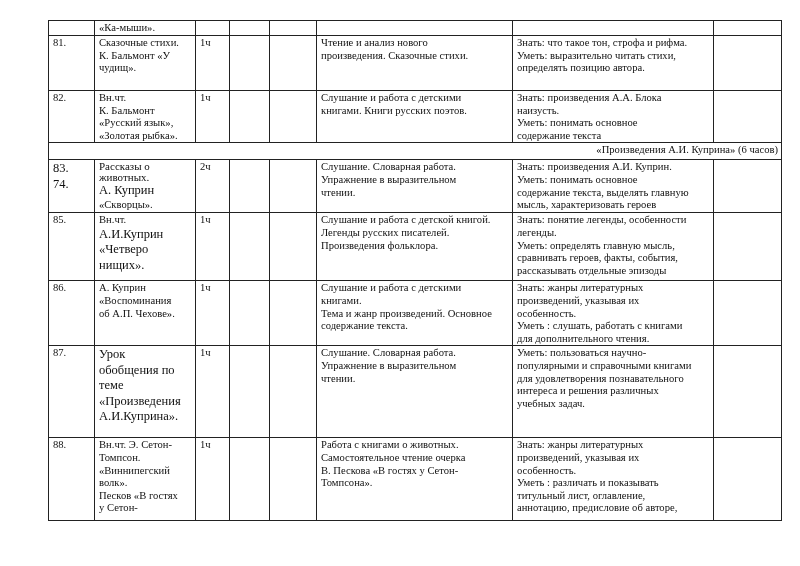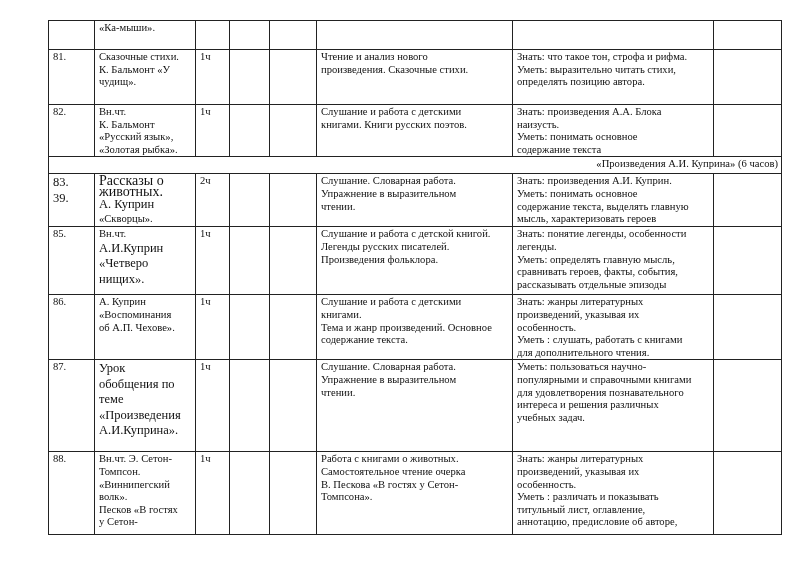--- a/index.html
+++ b/index.html
@@ -11,40 +11,40 @@
     width: 733px;
     font-size: 10.6px; line-height: 12.6px;
   }
   table.plan td {
     border: 1.2px solid #222; vertical-align: top; padding: 1px 3px 0 4px;
     overflow: hidden;
   }
   td.num { text-align: left; padding-right: 6px; }
   td.hours { padding-left: 10px; }
   td.section { text-align: right; padding: 1px 0; }
-  .small { font-size: 14px; line-height: 11px; display: block; }
+  .small { font-size: 11px; line-height: 11px; display: block; }
   .big { font-size: 12.5px; line-height: 15.5px; }
   .line { display: block; }
 </style>
 </head>
 <body>
 
 <table class="plan">
   <colgroup>
     <col style="width:46px">
     <col style="width:101px">
     <col style="width:34px">
     <col style="width:40px">
     <col style="width:47px">
     <col style="width:196px">
     <col style="width:201px">
     <col style="width:68px">
   </colgroup>
   <tbody id="tbody">
-      <tr style="height: 29px;">
+      <tr style="height: 15px;">
         <td class="num"></td>
         <td>
           <span class="line">«Ка-мыши».</span>
         </td>
         <td class="hours"></td>
         <td></td>
         <td></td>
         <td></td>
         <td></td>
         <td></td>
@@ -92,21 +92,21 @@
           <span class="line">содержание текста</span>
         </td>
         <td></td>
       </tr>
       <tr style="height: 17px;">
         <td colspan="8" class="section">«Произведения А.И. Куприна» (6 часов)</td>
       </tr>
       <tr style="height: 53px;">
         <td class="num">
           <span class="line big">83.</span>
-          <span class="line big">39.</span>
+          <span class="line big">74.</span>
         </td>
         <td>
           <span class="small">Рассказы о животных.</span>
           <span class="line big">А. Куприн</span>
           <span class="line">«Скворцы».</span>
         </td>
         <td class="hours">2ч</td>
         <td></td>
         <td></td>
         <td>

